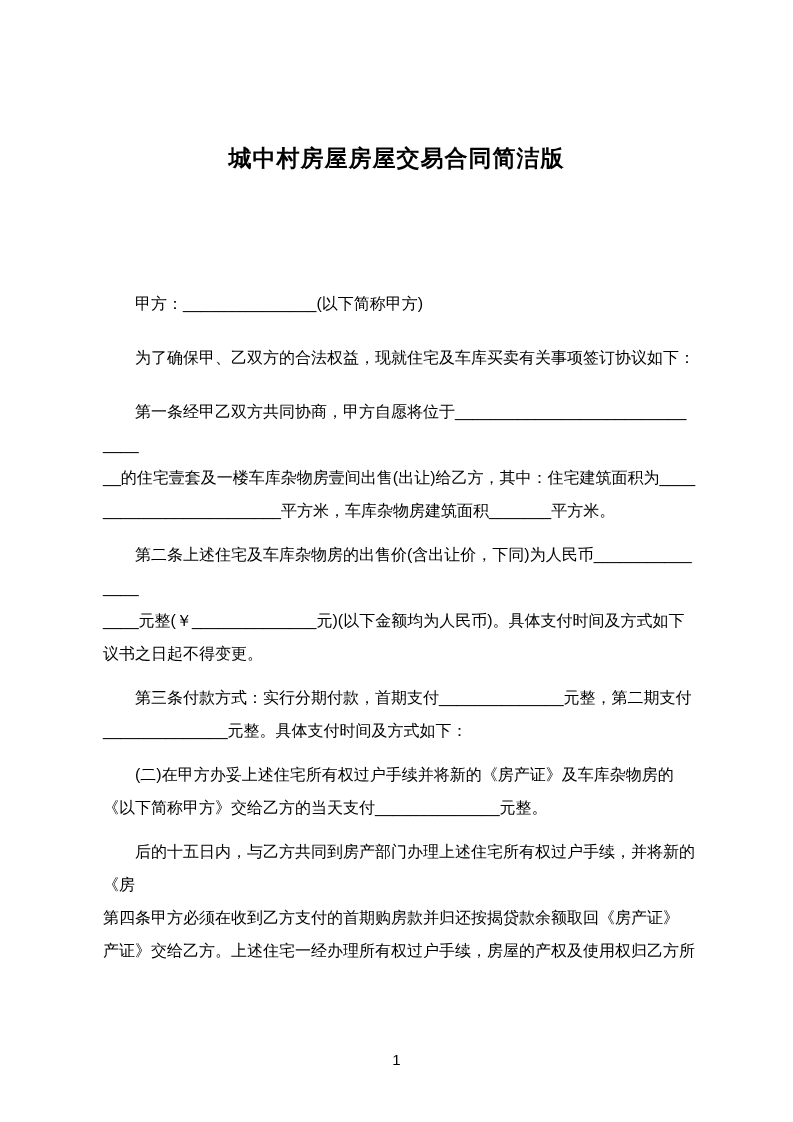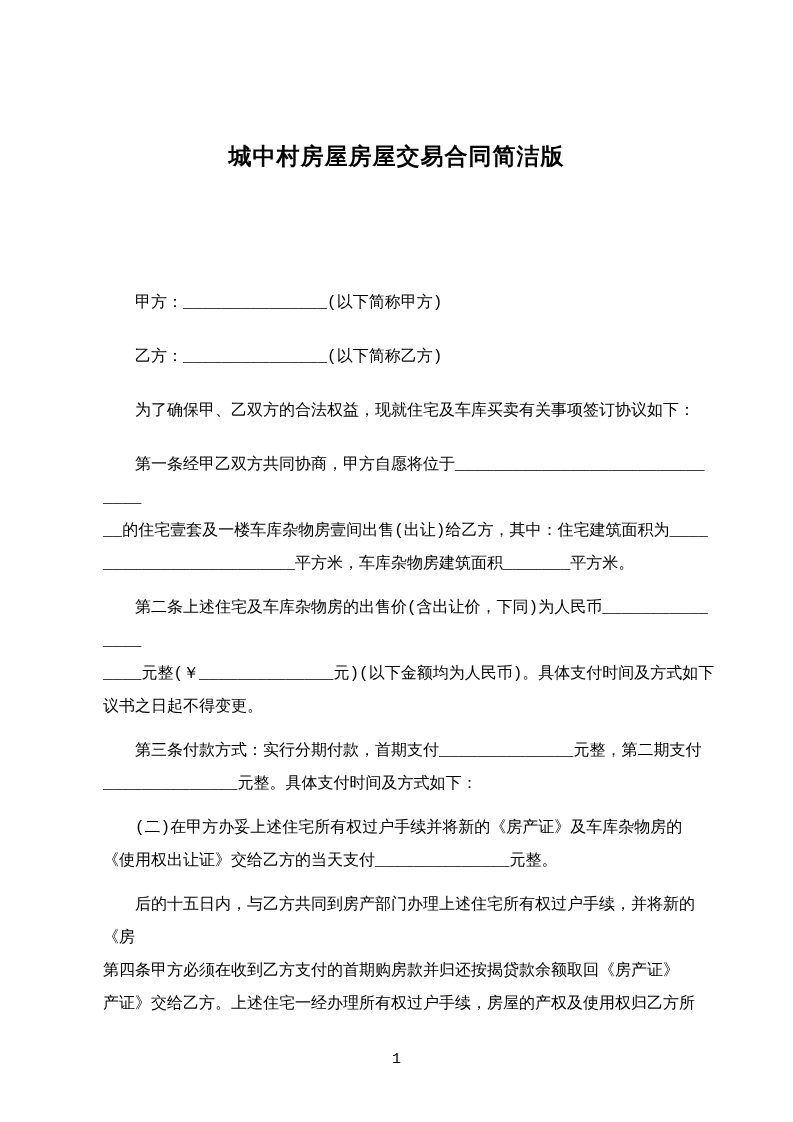--- a/index.html
+++ b/index.html
@@ -6,21 +6,21 @@
     margin: 0;
     padding: 0;
     background: #ffffff;
   }
   .page {
     position: relative;
     width: 793px;
     height: 1122px;
     background: #ffffff;
     color: #000000;
-    font-family: Liberation Mono, monospace;
+    font-family: Liberation Sans, sans-serif;
     overflow: hidden;
     box-sizing: border-box;
   }
   .title {
     margin: 0;
     padding-top: 142px;
     text-align: center;
     font-size: 23px;
     font-weight: 700;
     line-height: 32px;
@@ -60,23 +60,20 @@
 <div class="page">
 
   <h1 class="title">城中村房屋房屋交易合同简洁版</h1>
 
   <div class="content">
 
     <div class="para sp">
       <div class="line">甲方：_______________(以下简称甲方)</div>
     </div>
 
-    <div class="para sp">
-      <div class="line">乙方：_______________(以下简称乙方)</div>
-    </div>
 
     <div class="para sp">
       <div class="line">为了确保甲、乙双方的合法权益，现就住宅及车库买卖有关事项签订协议如下：</div>
     </div>
 
     <div class="para">
       <div class="line">第一条经甲乙双方共同协商，甲方自愿将位于__________________________ ____</div>
       <div class="line">__的住宅壹套及一楼车库杂物房壹间出售(出让)给乙方，其中：住宅建筑面积为____</div>
       <div class="line">____________________平方米，车库杂物房建筑面积_______平方米。</div>
     </div>
@@ -88,21 +85,21 @@
     </div>
 
     <div class="para">
       <div class="line">第三条付款方式：实行分期付款，首期支付______________元整，第二期支付</div>
       <div class="line">______________元整。具体支付时间及方式如下：</div>
     </div>
 
 
     <div class="para">
       <div class="line">(二)在甲方办妥上述住宅所有权过户手续并将新的《房产证》及车库杂物房的</div>
-      <div class="line">《使用权出让证》交给乙方的当天支付______________元整。</div>
+      <div class="line">《以下简称甲方》交给乙方的当天支付______________元整。</div>
     </div>
 
     <div class="para">
       <div class="line">后的十五日内，与乙方共同到房产部门办理上述住宅所有权过户手续，并将新的《房</div>
       <div class="line">第四条甲方必须在收到乙方支付的首期购房款并归还按揭贷款余额取回《房产证》</div>
       <div class="line">产证》交给乙方。上述住宅一经办理所有权过户手续，房屋的产权及使用权归乙方所</div>
     </div>
 
   </div>
 

